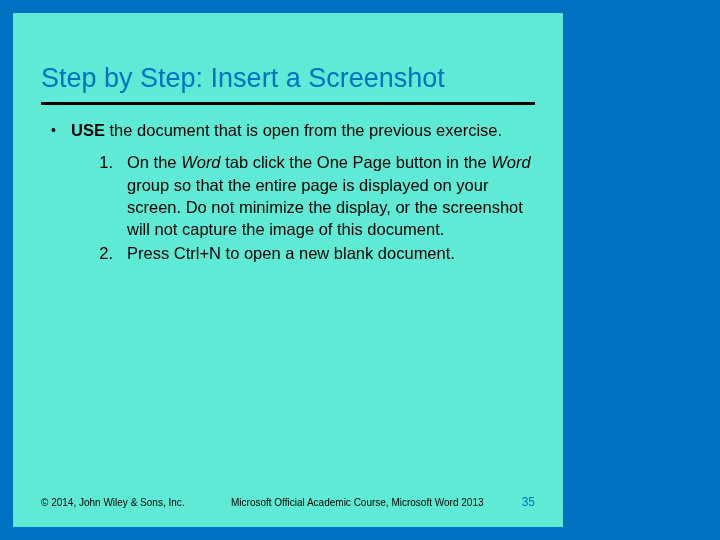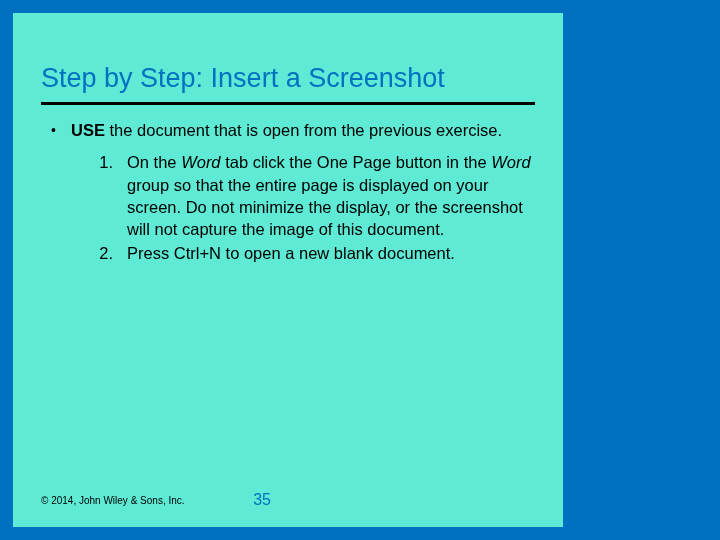--- a/index.html
+++ b/index.html
@@ -79,21 +79,21 @@
   .footer-left {
     flex: 0 0 190px;
   }
   .footer-center {
     flex: 1;
   }
   .footer-right {
     flex: 0 0 40px;
     text-align: right;
     color: #0070c0;
-    font-size: 16px;
+    font-size: 12px;
   }
 </style>
 </head>
 <body>
 
 <div class="slide">
 
   <div class="title">Step by Step: Insert a Screenshot</div>
 
   <div class="content">
@@ -110,16 +110,17 @@
             <div class="num-marker">2.</div>
             <div class="num-body">Press <b>Ctrl+N</b> to open a new blank document.</div>
           </div>
         </div>
       </div>
     </div>
   </div>
 
   <div class="footer">
     <div class="footer-left">© 2014, John Wiley &amp; Sons, Inc.</div>
+    <div class="footer-center">Microsoft Official Academic Course, Microsoft Word 2013</div>
     <div class="footer-right">35</div>
   </div>
 
 </div>
 
 </body></html>

